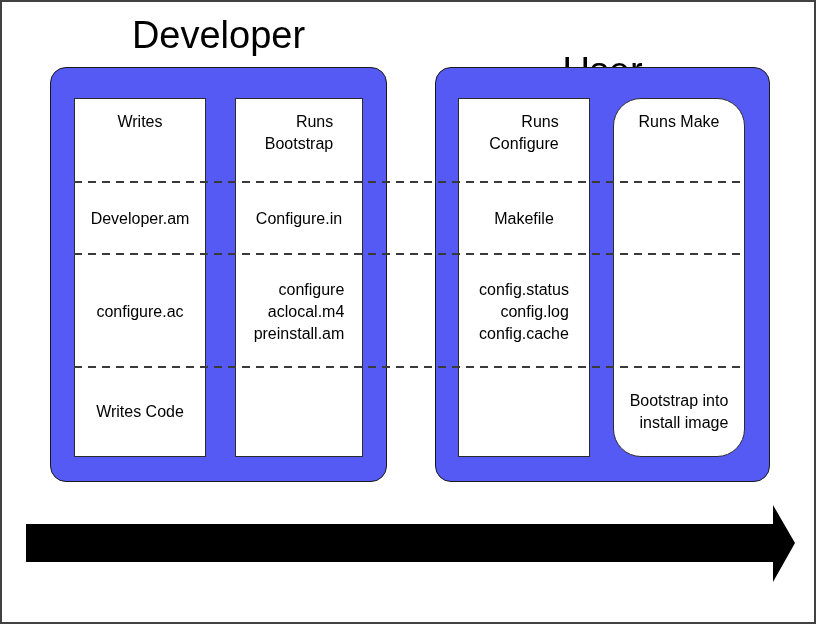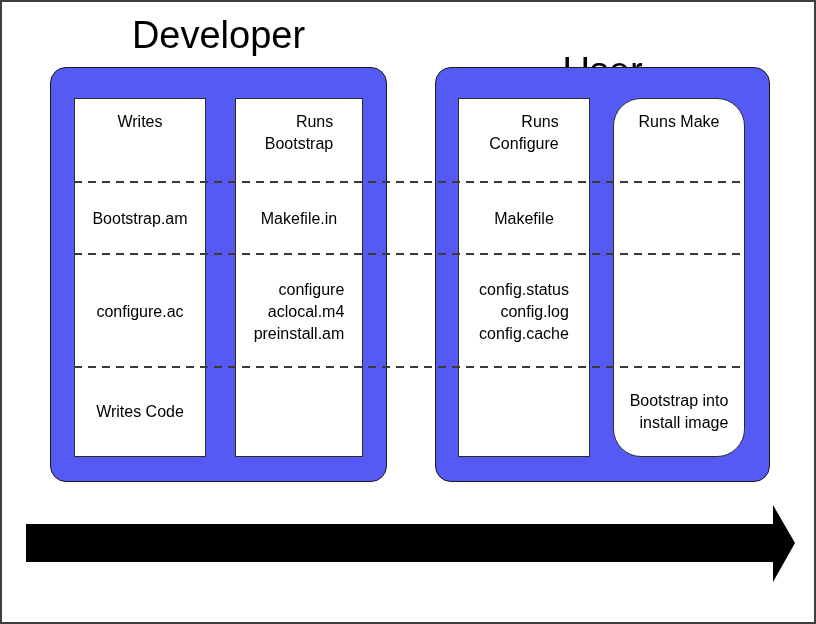--- a/index.html
+++ b/index.html
@@ -107,29 +107,29 @@
 
   <div class="group-title title-dev">Developer</div>
 
   <div class="group-title title-user">User</div>
 
   <div class="bluebox box-dev"></div>
   <div class="bluebox box-user"></div>
 
   <div class="column col-1">
     <div class="cell row-0">Writes</div>
-    <div class="cell row-1">Bootstrap.am</div>
+    <div class="cell row-1">Developer.am</div>
     <div class="cell row-2">configure.ac</div>
     <div class="cell row-3">Writes Code</div>
   </div>
 
   <div class="column col-2">
     <div class="cell row-0">Runs
 Bootstrap</div>
-    <div class="cell row-1">Makefile.in</div>
+    <div class="cell row-1">Configure.in</div>
     <div class="cell row-2">configure
 aclocal.m4
 preinstall.am</div>
     <div class="cell row-3"></div>
   </div>
 
   <div class="column col-3">
     <div class="cell row-0">Runs
 Configure</div>
     <div class="cell row-1">Makefile</div>

